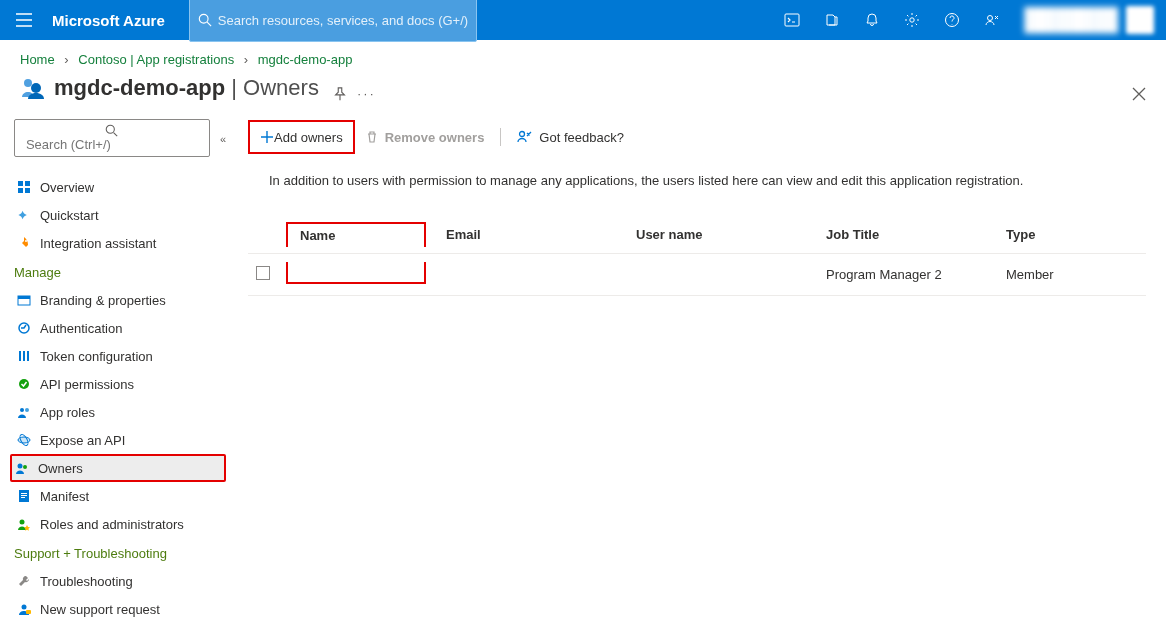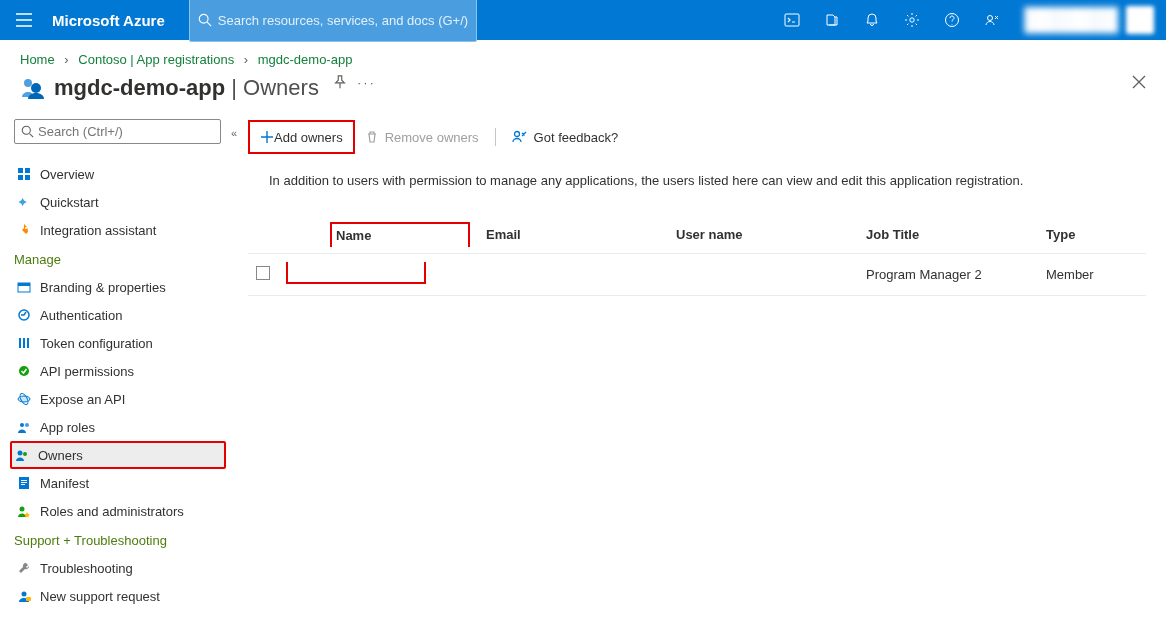--- a/index.html
+++ b/index.html
@@ -19,57 +19,57 @@
   .topbar .account { padding: 0 12px; display:flex; align-items:center; height:100%; cursor:pointer; font-size:11px; line-height:1.2; }
   .topbar .account .acc-text { text-align:right; margin-right:8px; filter: blur(3px); }
   .topbar .account .avatar { width:28px; height:28px; background:#fff; border-radius:2px; filter: blur(2px); }
 
   
   .breadcrumb { padding: 12px 20px 6px 20px; font-size: 13px; }
   .breadcrumb a { color: #15803d; text-decoration: none; cursor:pointer; }
   .breadcrumb .sep { color: #605e5c; margin: 0 6px; }
 
   
-  .titlebar { display:flex; align-items:flex-start; padding: 2px 20px 18px 20px; }
+  .titlebar { display:flex; align-items:flex-end; padding: 2px 20px 18px 20px; }
   .titlebar .pageicon { width:26px; height:26px; margin-right:8px; }
   .titlebar h1 { font-size: 22px; font-weight: 600; }
   .titlebar h1 .light { font-weight: 400; color: #4f4f4f; }
   .titlebar .pin { margin-left: 14px; color:#605e5c; cursor:pointer; }
   .titlebar .more { margin-left: 10px; color:#605e5c; cursor:pointer; letter-spacing:2px; }
   .titlebar .close { margin-left:auto; color:#605e5c; cursor:pointer; font-size:16px; }
 
   
   .body { display:flex; padding: 0 0 0 14px; }
   .sidebar { width: 212px; flex-shrink:0; }
-  .side-search { display:flex; align-items:center; border:1px solid #8a8886; padding:4px 6px; border-radius:2px; margin-bottom:2px; }
+  .side-search { display:flex; align-items:center; border:1px solid #8a8886; padding:4px 6px; border-radius:2px; margin-bottom:2px;flex-direction:column; }
   .side-search input { border:none; outline:none; font-size:13px; flex:1; margin-left:4px; }
   .side-search-row { display:flex; align-items:center; gap:10px; margin-bottom: 14px; }
   .collapse-side { color:#605e5c; cursor:pointer; font-size:11px; }
   .sidebar .section-label { font-size:13px; font-weight:400; color:#4d7c0f; padding: 8px 0 6px 0; }
   .sidebar .nav-item { display:flex; align-items:center; height:28px; padding-left:2px; cursor:pointer; font-size:13px; color:#323130; }
   .sidebar .nav-item.selected { background:#ededed; }
   .sidebar .nav-item .ic { width:16px; height:16px; margin-right:8px; display:inline-flex; align-items:center; justify-content:center; font-size:13px; }
   .red-box-side { border:2px solid #e40000; border-radius:2px; margin-left:-4px; padding-left:2px; }
 
   
   .main { flex:1; padding-left: 22px; padding-right: 20px; }
   .toolbar { display:flex; align-items:center; height:36px; border-bottom: none; margin-bottom: 18px; }
   .toolbar .tbtn { display:flex; align-items:center; height:30px; padding: 0 10px; font-size:13px; color:#323130; cursor:pointer; }
-  .toolbar .tbtn.disabled { color:#a19f9d; cursor:default; }
+  .toolbar .tbtn.disabled { color:#a19f9d; cursor:default;font-weight:bold; }
   .toolbar .tbtn .ic { margin-right:6px; display:inline-flex; }
   .toolbar .vdiv { width:1px; height:18px; background:#c8c6c4; margin:0 6px; }
   .toolbar .red-box-btn { border:2px solid #e40000; padding: 0 10px; height:34px; display:flex; align-items:center; }
   
   .desc { font-size:13px; color:#323130; margin-bottom: 28px; margin-left: 21px; }
 
   table.grid { width:100%; border-collapse: collapse; font-size:13px; }
   table.grid th { text-align:left; font-weight:600; padding: 6px 8px; border-bottom:1px solid #edebe9; }
   table.grid td { padding: 8px 8px; border-bottom:1px solid #edebe9; vertical-align:middle; }
   .chk { width:14px; height:14px; border:1px solid #8a8886; display:inline-block; }
-  .name-redbox-th { border:2px solid #e40000; border-bottom:none; padding: 4px 4px; display:inline-block; min-width:140px;margin-left:44px; }
+  .name-redbox-th { border:2px solid #e40000; border-bottom:none; padding: 4px 12px; display:inline-block; min-width:140px; }
   .name-redbox-td { border:2px solid #e40000; border-top:none; padding: 4px 8px; display:inline-block; min-width:140px; min-height:22px; }
 
   svg { display:block; }
 </style>
 </head>
 <body>
 
 <div class="topbar">
   <div class="hamburger">
     <svg width="16" height="14" viewBox="0 0 16 14">
@@ -244,35 +244,35 @@
           <svg width="14" height="14">
             <circle cx="7" cy="7" r="5" fill="#13a10e"></circle>
             <path d="M4.5 7l2 2 3-4" stroke="#fff" stroke-width="1.5" fill="none"></path>
           </svg>
         </span>
       <span>API permissions</span>
     </div>
     <div class="nav-item">
       <span class="ic">
           <svg width="14" height="14">
-            <ellipse cx="7" cy="7" rx="6" ry="3" stroke="#0078d4" fill="#cde6f7"></ellipse>
-            <ellipse cx="7" cy="7" rx="6" ry="3" stroke="#0078d4" fill="none" transform="rotate(60 7 7)"></ellipse>
-          </svg>
-        </span>
-      <span>Expose an API</span>
-    </div>
-    <div class="nav-item">
-      <span class="ic">
-          <svg width="14" height="14">
             <circle cx="5" cy="5" r="2" fill="#0078d4"></circle>
             <circle cx="10" cy="5" r="2" fill="#40a0e0"></circle>
             <path d="M1 13c0-2 2-3.5 4-3.5s4 1.5 4 3.5" fill="#0078d4"></path>
           </svg>
         </span>
       <span>App roles</span>
+    </div>
+    <div class="nav-item">
+      <span class="ic">
+          <svg width="14" height="14">
+            <ellipse cx="7" cy="7" rx="6" ry="3" stroke="#0078d4" fill="#cde6f7"></ellipse>
+            <ellipse cx="7" cy="7" rx="6" ry="3" stroke="#0078d4" fill="none" transform="rotate(60 7 7)"></ellipse>
+          </svg>
+        </span>
+      <span>Expose an API</span>
     </div>
     <div class="nav-item selected red-box-side">
       <span class="ic">
           <svg width="14" height="14">
             <circle cx="5" cy="5" r="2.5" fill="#0078d4"></circle>
             <circle cx="10" cy="6" r="2" fill="#13a10e"></circle>
             <path d="M1 13c0-2 2-3.5 4-3.5s4 1.5 4 3.5" fill="#0078d4"></path>
           </svg>
         </span>
       <span>Owners</span>

